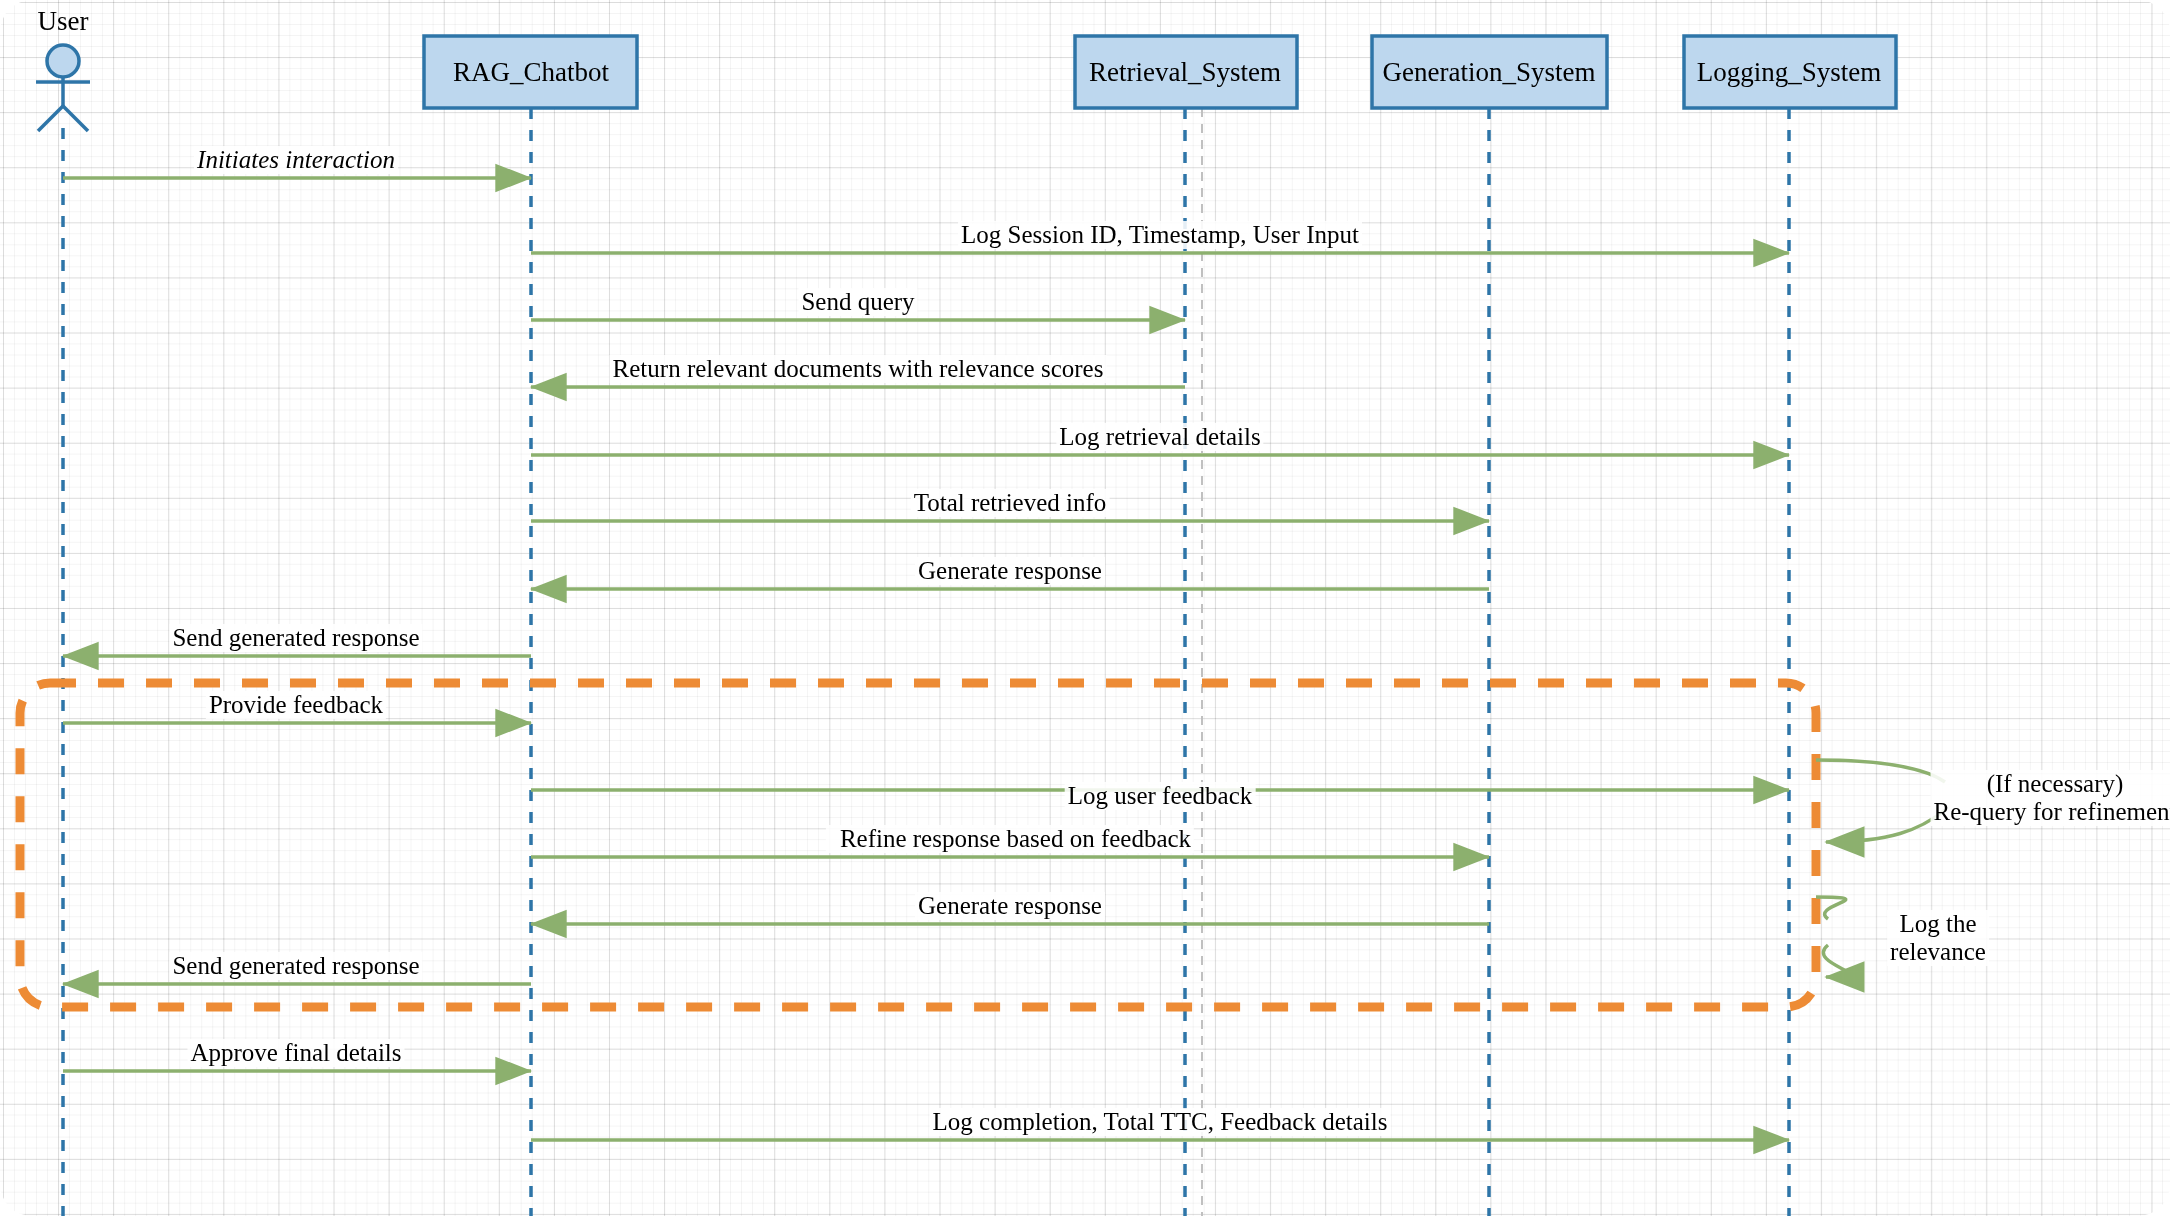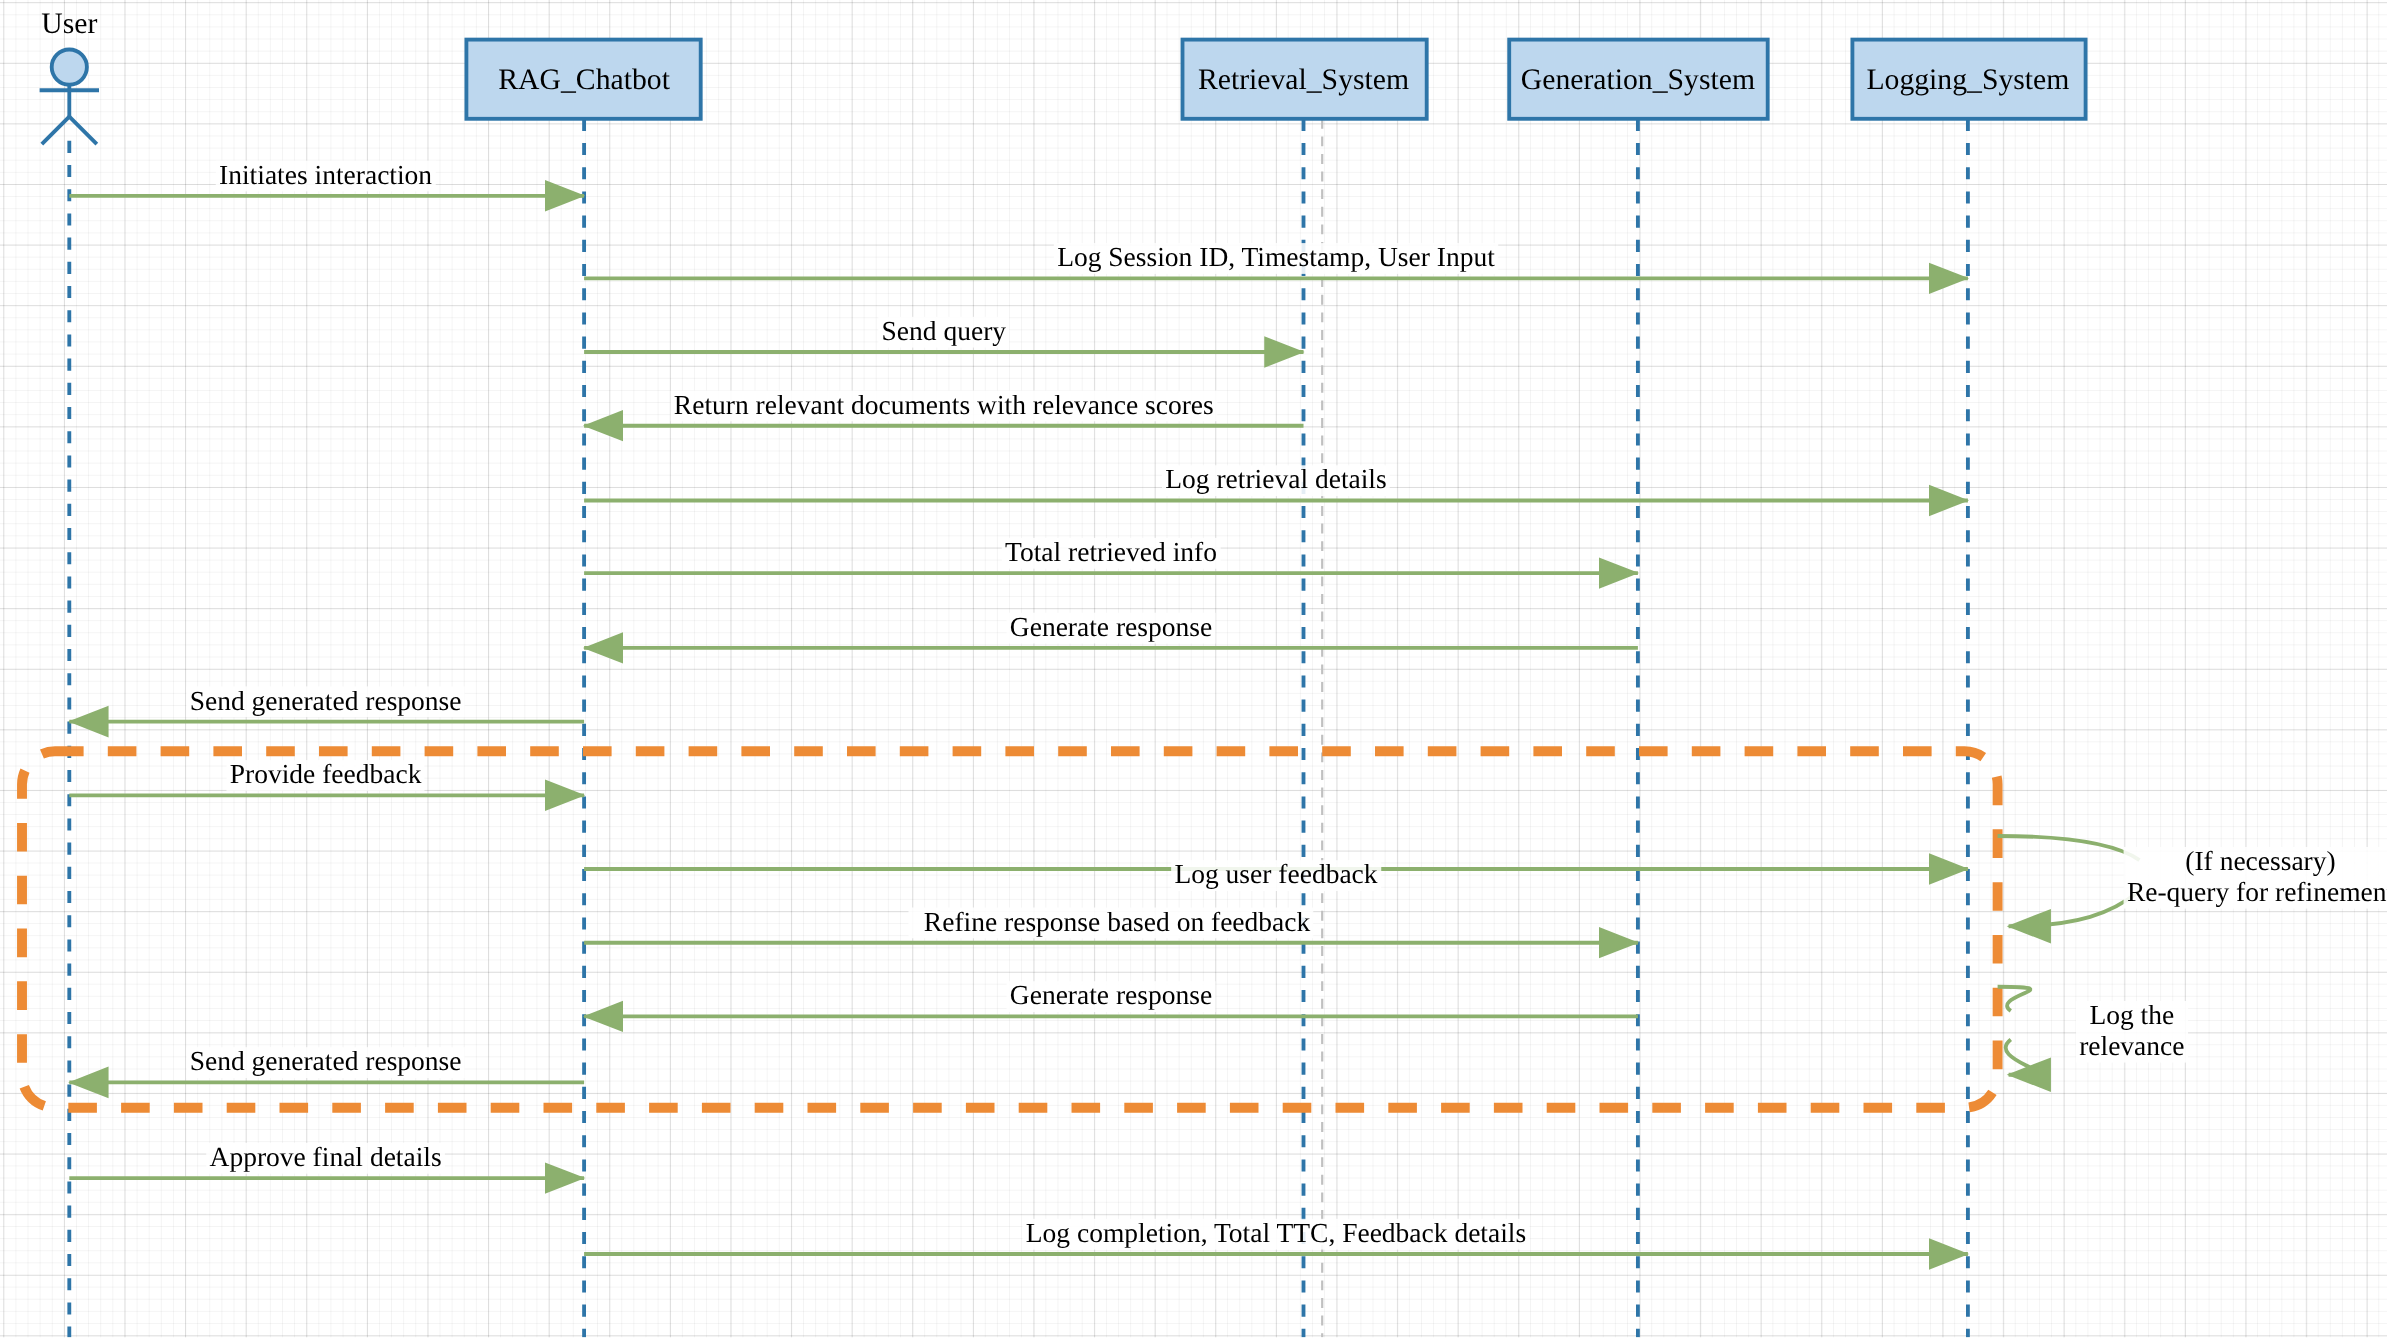--- a/index.html
+++ b/index.html
@@ -15,20 +15,21 @@
     width: 2170px;
     height: 1216px;
     background-color: #ffffff;
     background-image:
       linear-gradient(to right, rgba(0,0,0,0.045) 1px, transparent 1px),
       linear-gradient(to bottom, rgba(0,0,0,0.045) 1px, transparent 1px),
       linear-gradient(to right, rgba(0,0,0,0.10) 1px, transparent 1px),
       linear-gradient(to bottom, rgba(0,0,0,0.10) 1px, transparent 1px);
     background-size: 11.02px 11.02px, 11.02px 11.02px, 55.1px 55.1px, 55.1px 55.1px;
     background-position: 3px 2px, 3px 2px, 3px 2px, 3px 2px;
+    border-radius: 32px;
   }
   #svg { position: absolute; left: 0; top: 0; }
   .lbl {
     position: absolute;
     font-family: "Liberation Serif", "DejaVu Serif", serif;
     color: #000000;
     background: rgba(255,255,255,0.88);
     white-space: nowrap;
     line-height: 1.12;
     padding: 0 3px;
@@ -115,21 +116,21 @@
         <path d="M1816,897 C1886,897 1808,905 1828,919" fill="none" stroke="#8cb06e" stroke-width="3.5"></path>
         <path d="M1828,945 C1803,965 1890,977 1826,977" fill="none" stroke="#8cb06e" stroke-width="3.5" marker-end="url(#arrow-green-note)"></path>
       </g>
   </svg>
   <div id="labels">
       <div class="actor-lbl" style="left: 63px; top: 6px;">User</div>
       <div class="part-lbl" style="left: 531px; top: 72px;">RAG_Chatbot</div>
       <div class="part-lbl" style="left: 1185px; top: 72px;">Retrieval_System</div>
       <div class="part-lbl" style="left: 1489px; top: 72px;">Generation_System</div>
       <div class="part-lbl" style="left: 1789px; top: 72px;">Logging_System</div>
-      <div class="lbl msg-lbl" style="left: 296px; top: 146px;">Initiates interaction</div>
+      <div class="lbl msg-lbl" style="left: 296px; top: 146px; font-style: italic;">Initiates interaction</div>
       <div class="lbl msg-lbl" style="left: 1160px; top: 221px;">Log Session ID, Timestamp, User Input</div>
       <div class="lbl msg-lbl" style="left: 858px; top: 288px;">Send query</div>
       <div class="lbl msg-lbl" style="left: 858px; top: 355px;">Return relevant documents with relevance scores</div>
       <div class="lbl msg-lbl" style="left: 1160px; top: 423px;">Log retrieval details</div>
       <div class="lbl msg-lbl" style="left: 1010px; top: 489px;">Total retrieved info</div>
       <div class="lbl msg-lbl" style="left: 1010px; top: 557px;">Generate response</div>
       <div class="lbl msg-lbl" style="left: 296px; top: 624px;">Send generated response</div>
       <div class="lbl msg-lbl" style="left: 296px; top: 691px;">Provide feedback</div>
       <div class="lbl msg-lbl" style="left: 1160px; top: 758px; margin-top: 24px;">Log user feedback</div>
       <div class="lbl msg-lbl" style="left: 1010px; top: 825px; padding-left: 14px;">Refine response based on feedback</div>

